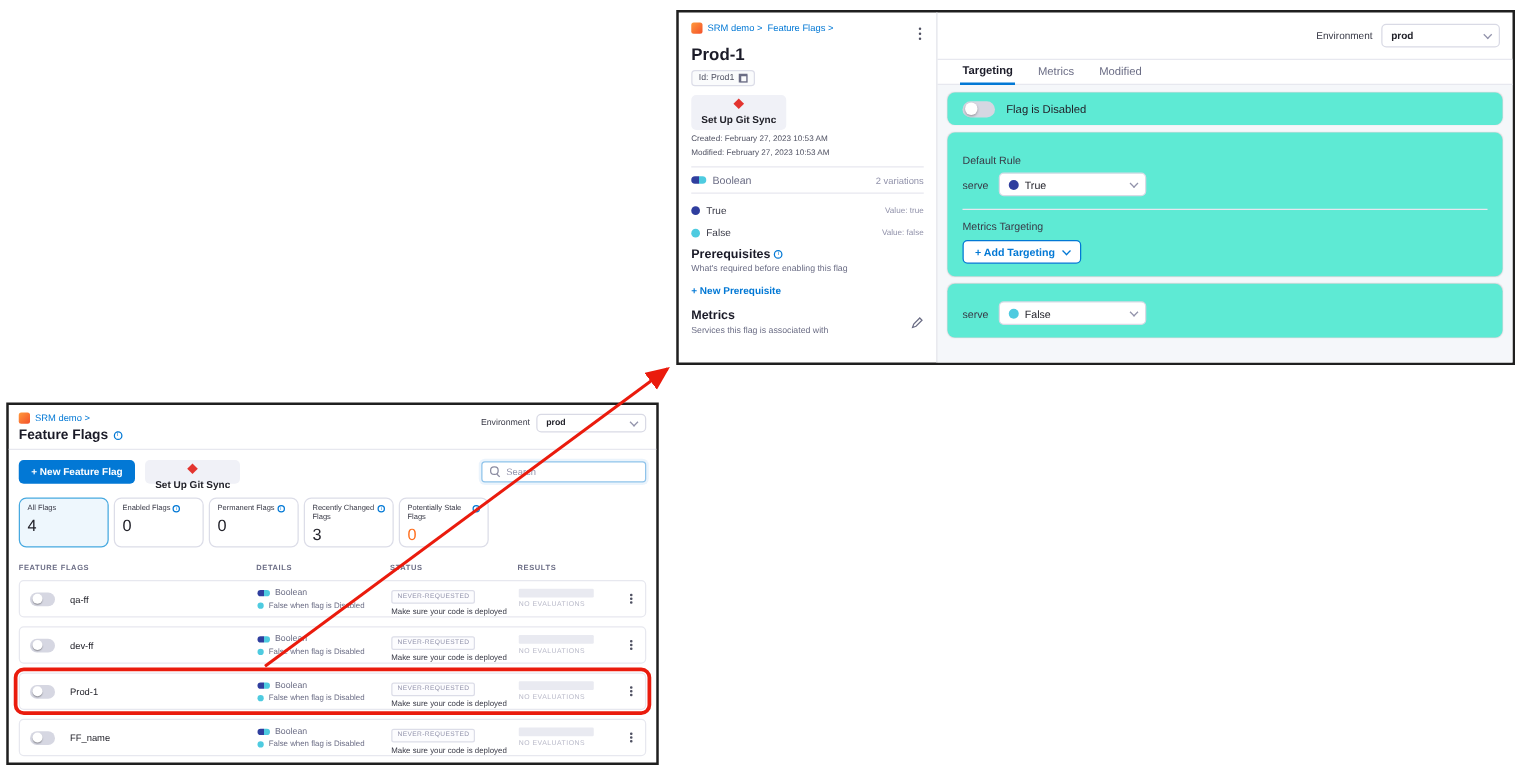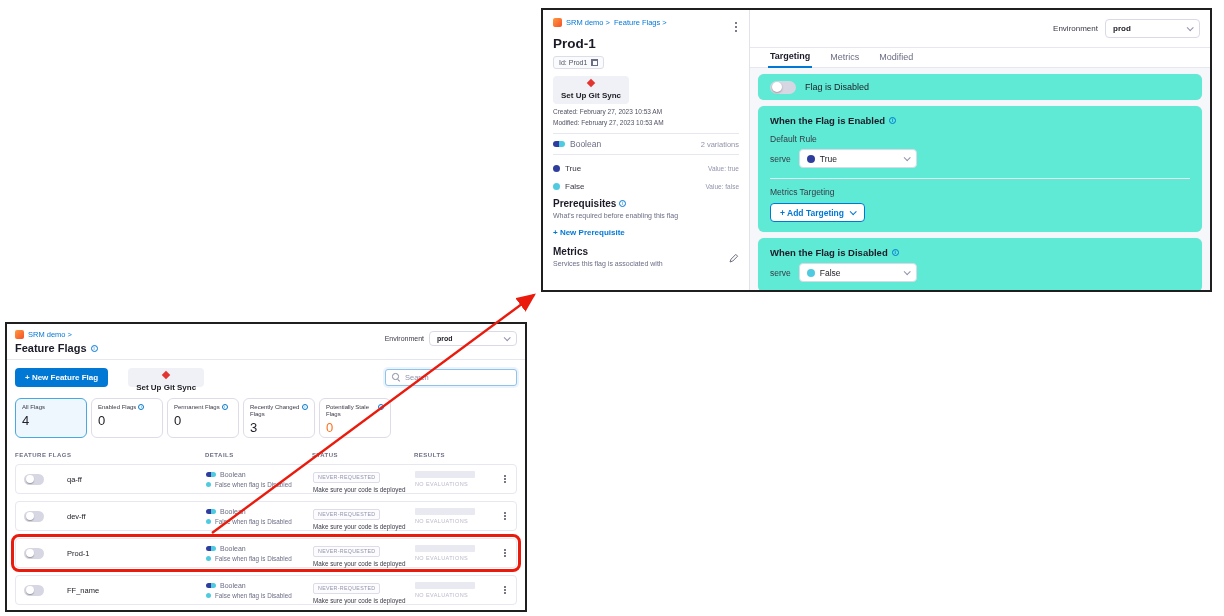--- a/index.html
+++ b/index.html
@@ -73,42 +73,42 @@
   .add-targeting .caret { border-color:#0278d5; }
 
   
   .list-panel { left:5px; top:322px; width:522px; height:290px; }
   .lp-header { height:36px; padding:6px 8px 0; border-bottom:1px solid #e7e8ef; position:relative; }
   .lp-title { display:flex; align-items:center; gap:4px; margin-top:3px; }
   .lp-title b { font-size:11px; color:#1b1b28; }
   .lp-env { position:absolute; right:8px; top:7px; display:flex; align-items:center; gap:5px; }
   .lp-env .env-label { font-size:7px; }
   .lp-env .selectbox { width:88px; height:15px; font-size:7px; font-weight:bold; }
-  .lp-toolbar { height:34px; display:flex; align-items:center; gap:20px; padding:0 8px; }
+  .lp-toolbar { height:34px; display:flex; align-items:center; gap:8px; padding:0 8px; }
   .btn-primary { display:inline-flex; align-items:center; gap:4px; background:#0278d5; color:#fff; border:none; border-radius:4px; height:19px; padding:0 10px; font-size:8px; font-weight:bold; font-family:inherit; cursor:pointer; }
   .lp-toolbar .git-btn { margin-top:0; height:19px; }
   .search-wrap { margin-left:auto; display:flex; align-items:center; gap:5px; width:132px; height:17px; border:1px solid #8fc3ea; border-radius:3px; padding:0 6px; background:#fff; box-shadow:0 0 0 2px rgba(2,120,213,.08); }
   .search-ico { position:relative; width:8px; height:8px; flex:0 0 auto; }
   .search-ico::before { content:""; position:absolute; left:0; top:0; width:4.5px; height:4.5px; border:1.1px solid #8a8ba0; border-radius:50%; }
   .search-ico::after { content:""; position:absolute; left:5.6px; top:5.6px; width:3.2px; height:1.2px; background:#8a8ba0; transform:rotate(45deg); transform-origin:0 0; }
   .search-wrap input { border:none; outline:none; width:100%; font-size:7.5px; font-family:inherit; color:#22222a; background:transparent; }
   .search-wrap input::placeholder { color:#9293ab; }
   .lp-stats { height:48px; display:flex; gap:4px; padding:4px 8px; }
   .stat-card { width:72px; border:1px solid #dcdde8; border-radius:6px; background:#fff; padding:5px 6px; cursor:pointer; }
   .stat-card.selected { background:#eef7fd; border-color:#47a9e0; }
   .stat-label { display:flex; align-items:flex-start; gap:2px; font-size:6px; color:#383946; line-height:1.15; }
   .stat-label .info-i { width:6px; height:6px; font-size:4px; }
   .stat-value { font-size:13px; color:#22222a; margin-top:2px; }
   .stat-value.orange { color:#ff7020; }
   .lp-thead { height:20px; display:flex; align-items:flex-end; padding:0 8px 4px; }
   .th { font-size:6px; font-weight:bold; letter-spacing:.5px; color:#6b6d85; }
   .lp-rows { padding:2px 8px 0; }
   .flag-row { display:flex; align-items:center; height:30px; margin-bottom:7px; border:1px solid #e7e8ef; border-radius:4px; background:#fff; padding:0 8px; cursor:pointer; }
   .flag-row.highlighted { outline:3px solid #ea1b0d; outline-offset:1px; }
-  .col-flag { width:182px; display:flex; align-items:center; gap:23px; }
+  .col-flag { width:182px; display:flex; align-items:center; gap:12px; }
   .row-toggle { width:20px; height:11px; border-radius:999px; background:#d6d7e2; position:relative; flex:0 0 auto; cursor:pointer; }
   .row-toggle::after { content:""; position:absolute; left:1.5px; top:1.5px; width:8px; height:8px; border-radius:50%; background:#fff; box-shadow:0 1px 1px rgba(0,0,0,.3); }
   .flag-name { font-size:7.5px; color:#22222a; }
   .col-details { width:107px; }
   .type-line { display:flex; align-items:center; gap:4px; }
   .type-line .bool-pill { width:10px; height:5px; }
   .type-line span { font-size:7px; color:#6b6d85; }
   .detail-line { display:flex; align-items:center; gap:4px; margin-top:3px; }
   .detail-line .dot { width:5px; height:5px; background:#4ecbe0; }
   .detail-line span { font-size:6.3px; color:#6b6d85; }
@@ -213,46 +213,38 @@
         <span class="tab">Modified</span>
       </div>
 
       <div class="dr-content">
         <div class="card toggle-card">
           <span class="toggle"></span>
           <span>Flag is Disabled</span>
         </div>
 
         <div class="card rule-card">
-          <div class="card-head">
-            <span>When the Flag is Enabled</span>
-            <i class="info-i">i</i>
-          </div>
           <div class="sub-label">Default Rule</div>
           <div class="serve-row">
             <span class="serve-word">serve</span>
             <span class="selectbox serve-select">
               <span class="dot true"></span>
               <span>True</span>
               <span class="caret"></span>
             </span>
           </div>
           <hr class="card-divider">
           <div class="sub-label">Metrics Targeting</div>
           <button class="add-targeting">
             <span>+ Add Targeting</span>
             <span class="caret"></span>
           </button>
         </div>
 
         <div class="card rule-card">
-          <div class="card-head">
-            <span>When the Flag is Disabled</span>
-            <i class="info-i">i</i>
-          </div>
           <div class="serve-row">
             <span class="serve-word">serve</span>
             <span class="selectbox serve-select">
               <span class="dot false"></span>
               <span>False</span>
               <span class="caret"></span>
             </span>
           </div>
         </div>
       </div>

